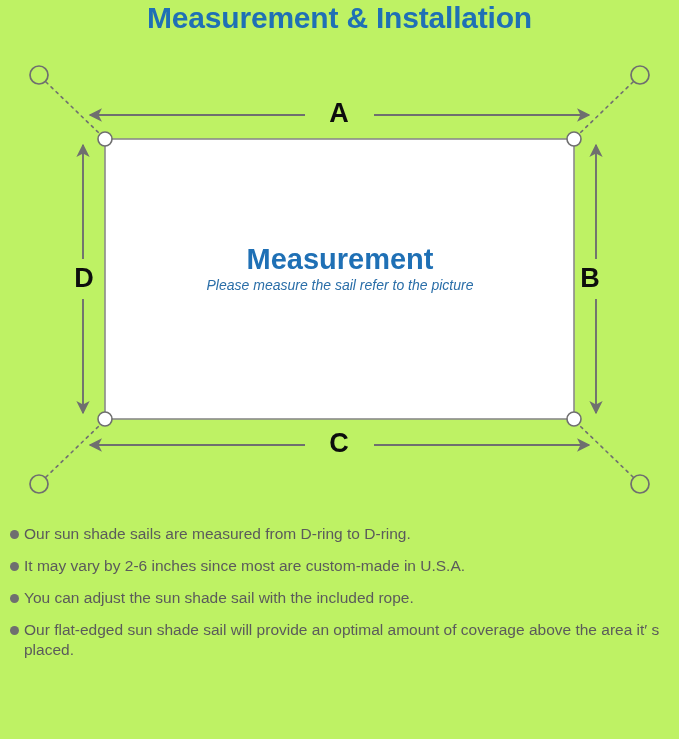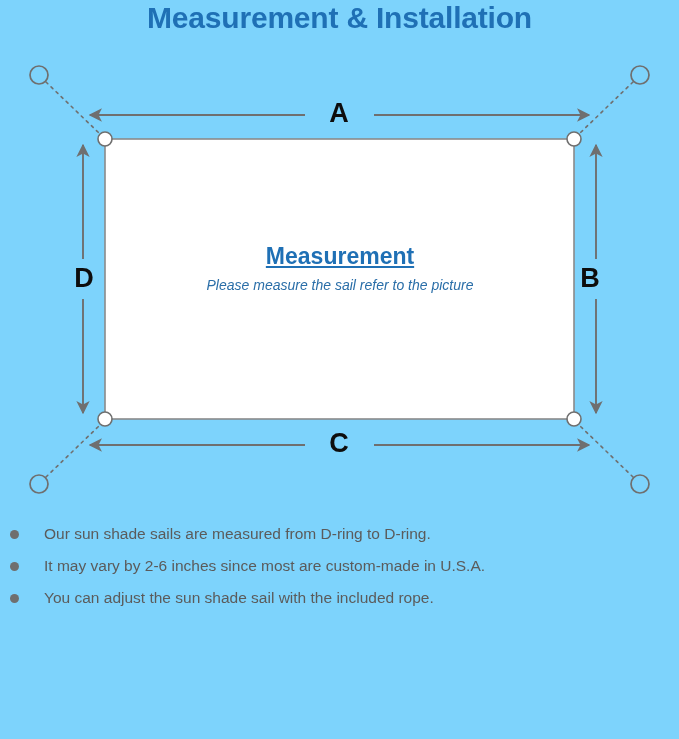--- a/index.html
+++ b/index.html
@@ -13,21 +13,21 @@
     position: relative;
     font-family: "Liberation Sans", sans-serif;
     overflow: hidden;
   }
 
   #page {
     position: absolute;
     left: 0; top: 0;
     width: 679px;
     height: 739px;
-    background: #7dd3fc;
+    background: #bef264;
   }
 
   
   #title {
     position: absolute;
     left: 0;
     top: 0;
     width: 679px;
     height: 40px;
     line-height: 36px;
@@ -49,25 +49,24 @@
     display: block;
   }
 
   
   #sail-heading {
     position: absolute;
     left: 104px;
     top: 243px;
     width: 472px;
     text-align: center;
-    font-size: 23px;
+    font-size: 29px;
     font-weight: bold;
     color: #1f70b5;
     white-space: nowrap;
-    text-decoration: underline;
   }
   #sail-subtext {
     position: absolute;
     left: 104px;
     top: 277px;
     width: 472px;
     text-align: center;
     font-size: 14px;
     font-weight: normal;
     color: #2a6ea8;
@@ -91,21 +90,21 @@
 
   
   #notes {
     position: absolute;
     left: 0;
     top: 524px;
     width: 679px;
   }
   .note-row {
     position: relative;
-    padding-left: 44px;
+    padding-left: 24px;
     padding-right: 8px;
     margin-bottom: 12px;
     font-size: 15.5px;
     line-height: 20px;
     color: #5b5b5b;
   }
   .note-bullet {
     position: absolute;
     left: 10px;
     top: 6px;
@@ -179,15 +178,19 @@
       <span class="note-text">Our sun shade sails are measured from D-ring to D-ring.</span>
     </div>
     <div class="note-row">
       <span class="note-bullet"></span>
       <span class="note-text">It may vary by 2-6 inches since most are custom-made in U.S.A.</span>
     </div>
     <div class="note-row">
       <span class="note-bullet"></span>
       <span class="note-text">You can adjust the sun shade sail with the included rope.</span>
     </div>
+    <div class="note-row">
+      <span class="note-bullet"></span>
+      <span class="note-text">Our flat-edged sun shade sail will provide an optimal amount of coverage above the area it′ s placed.</span>
+    </div>
   </div>
 
 </div>
 
 </body></html>

